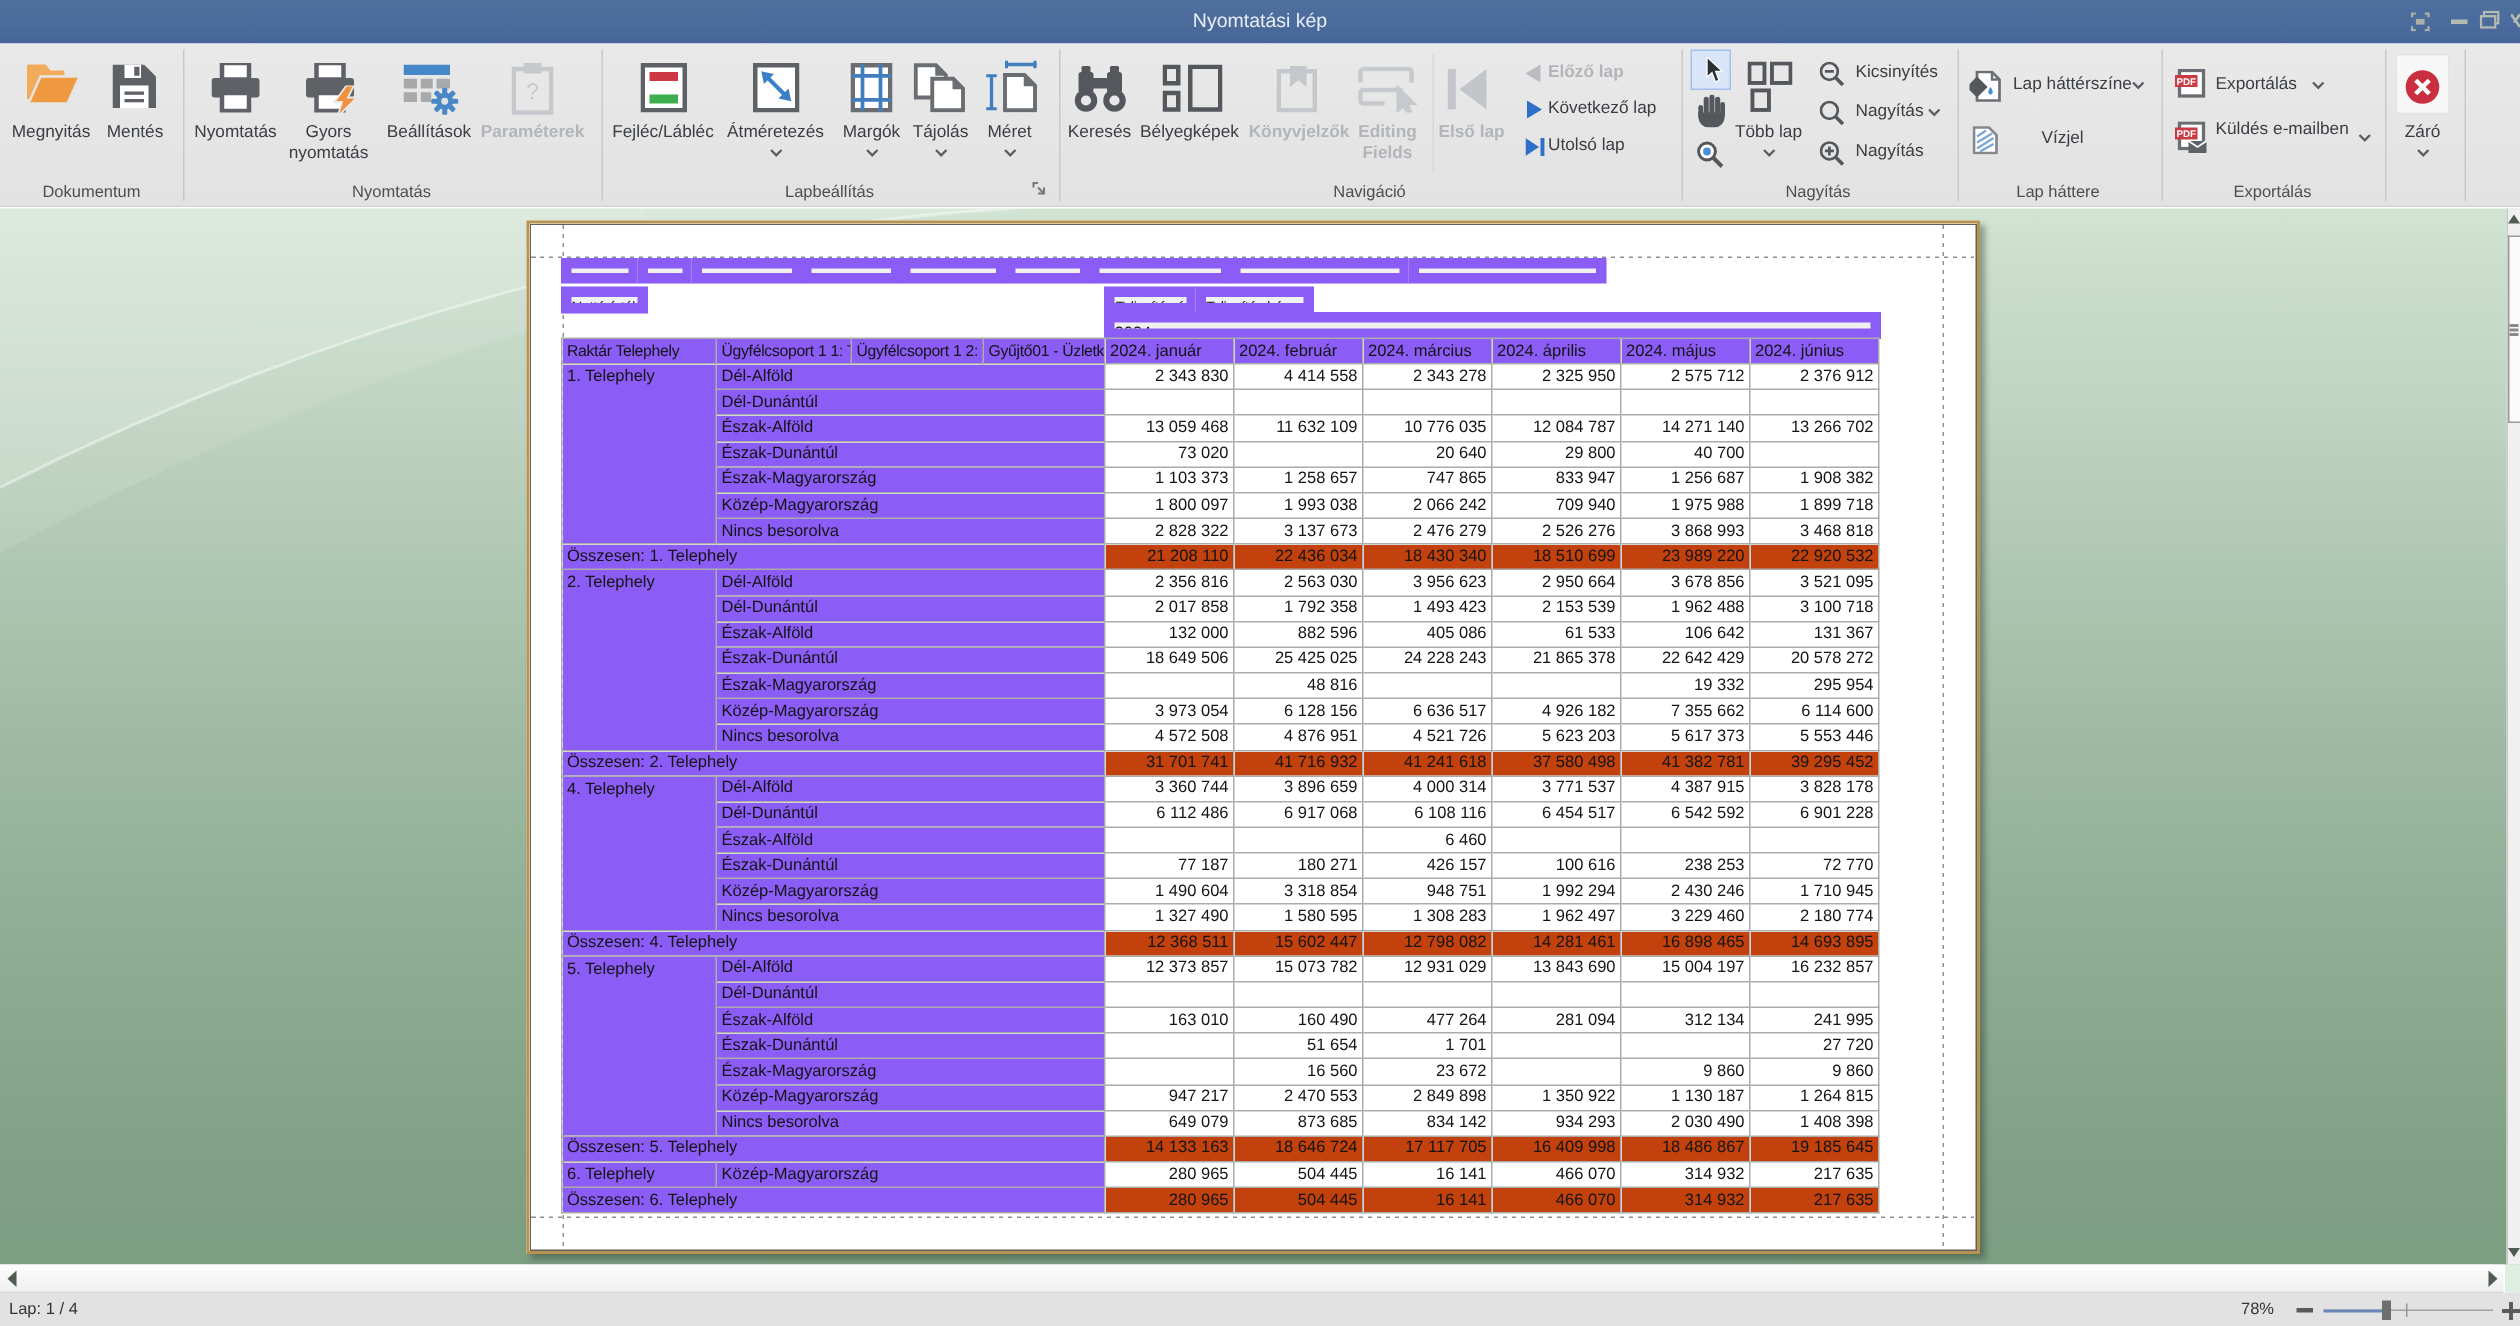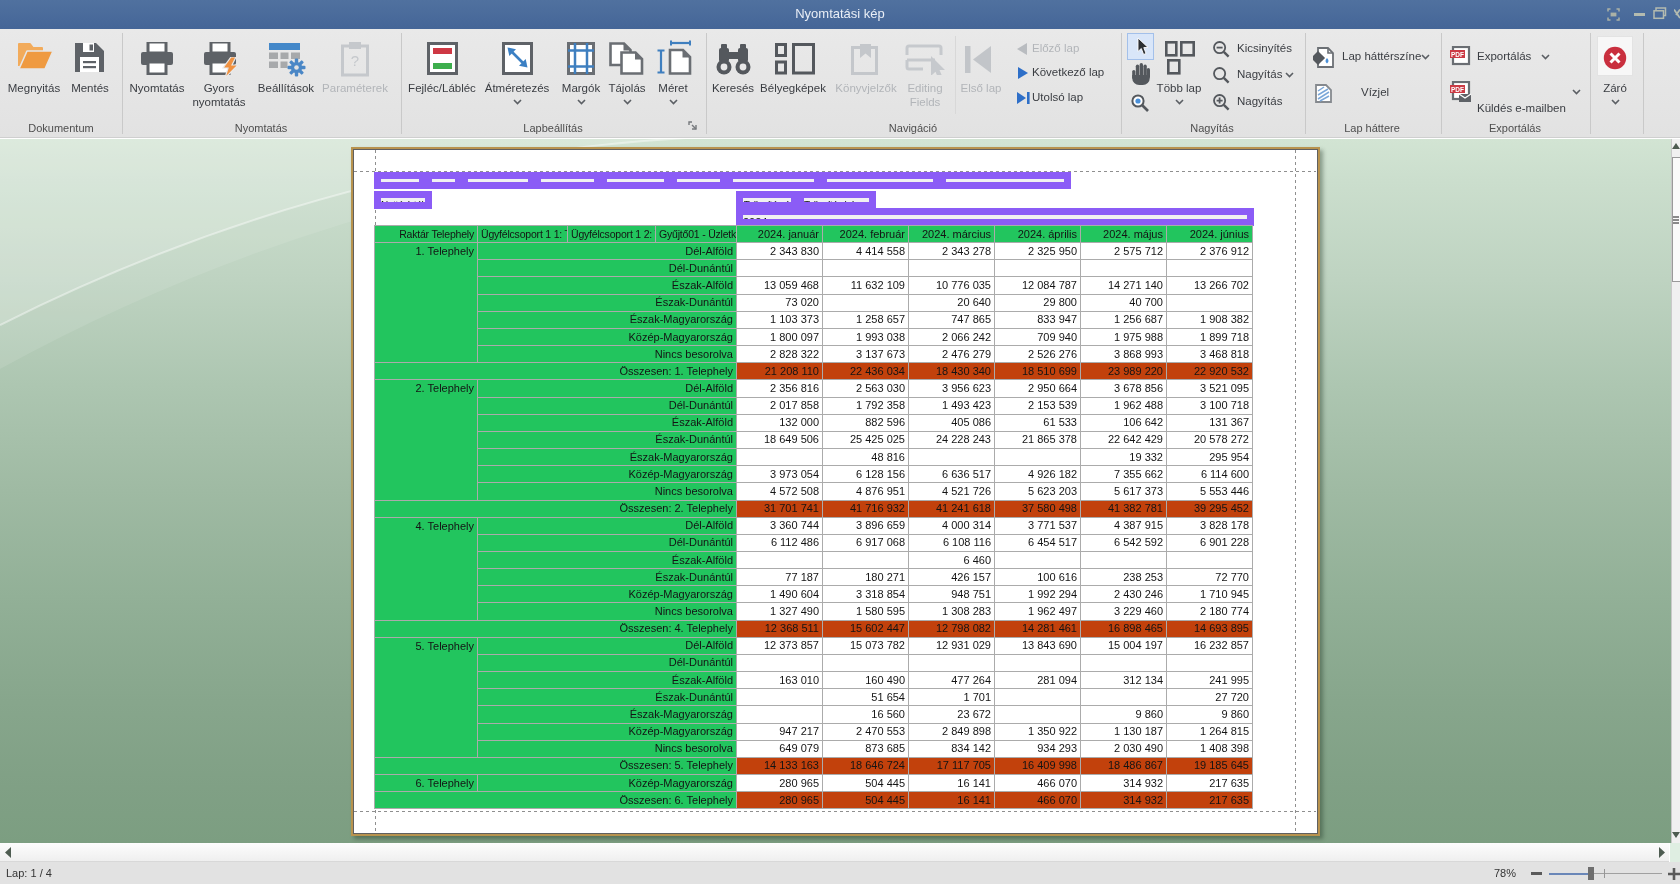--- a/index.html
+++ b/index.html
@@ -10,39 +10,39 @@
 #title{position:absolute;left:0;top:6px;width:1680px;text-align:center;
  font-size:13px;color:#e9eef6;}
 #ribbon{position:absolute;left:0;top:29px;width:1680px;height:109px;
  background:linear-gradient(180deg,#e9e9e9,#e2e2e2);border-bottom:1px solid #cfcfcf;}
 .gsep{position:absolute;top:33px;width:1px;height:101px;background:#c9c9c9;}
 .gsep2{position:absolute;top:36px;width:1px;height:78px;background:#d8d8d8;}
 .gcap{position:absolute;top:122px;height:13px;font-size:11px;color:#4e4e4e;
  text-align:center;white-space:nowrap;}
 .blab{position:absolute;font-size:11.5px;color:#3a3d42;text-align:center;white-space:nowrap;}
 .blab2{position:absolute;font-size:11.5px;color:#3a3d42;white-space:nowrap;}
-.dis{color:#b2b5b9 !important;}
+.dis{color:#b2b5b9 !important;font-weight:bold;}
 #content{position:absolute;left:0;top:139px;width:1680px;height:704px;
  background:
  linear-gradient(180deg,#d2e4d3 0%,#cbdecd 6%,#bed3c1 20%,#adc6b1 35%,#9fbaa3 50%,#92b097 65%,#87a68c 80%,#80a085 92%,#7c9e81 100%);}
 #page{position:absolute;left:351px;top:147px;width:969px;height:689px;background:#fff;
  border:2px solid #b8934e;box-shadow:inset 0 0 0 1px #606060,3px 3px 4px rgba(25,45,30,.38);}
 .dashv{position:absolute;width:1px;
  background:repeating-linear-gradient(to bottom,#8f8f8f 0 3px,rgba(0,0,0,0) 3px 6px);}
 .dashh{position:absolute;height:1px;
  background:repeating-linear-gradient(to right,#8f8f8f 0 3px,rgba(0,0,0,0) 3px 6px);}
 .fc{border:7px solid #8b5cf6;background:#f1f1f1;height:17px;
  font-size:10px;letter-spacing:-0.35px;line-height:15px;padding-left:0;padding-right:2px;
  color:#141414;white-space:nowrap;overflow:hidden;}
 .it{font-style:italic}
 #ptable{border-collapse:collapse;table-layout:fixed;width:879px;
  font-family:"Liberation Sans",sans-serif;font-size:11px;color:#141414;}
 #ptable td{border:1px solid #ababab;padding:0 3px;height:17.16px;
  overflow:hidden;white-space:nowrap;line-height:15px;}
-#ptable td.rh{background:#22c55e;text-align:right;}
+#ptable td.rh{background:#8b5cf6;text-align:left;}
 #ptable td.hd{font-size:10.5px;letter-spacing:-0.2px;}
 #ptable td.top{vertical-align:top;padding-top:1px;}
 #ptable td.num{background:#fff;text-align:right;}
 #ptable tr.sum td.num{background:#c2410c;}
 #hscroll{position:absolute;left:0;top:843px;width:1669px;height:19px;
  background:linear-gradient(180deg,#fdfdfd,#efefef);border-bottom:1px solid #d8d8d8;}
 #vscroll{position:absolute;left:1671px;top:139px;width:9px;height:704px;
  background:#f0f0f0;border-left:1px solid #c9c9c9;}
 #corner{position:absolute;left:1670px;top:843px;width:10px;height:19px;background:#dfeee2;}
 #status{position:absolute;left:0;top:862px;width:1680px;height:22px;background:#e2e2e2;
@@ -344,21 +344,21 @@
 <svg class="abs" style="left:1541px;top:54px" width="9" height="6" viewBox="0 0 9 6">
     <path d="M1 1 L4.5 4.5 L8 1" stroke="#5b5f64" stroke-width="1.6" fill="none"></path>
   </svg>
 <svg class="abs" style="left:1450px;top:81px" width="22" height="22" viewBox="0 0 22 22">
     <rect x="3" y="1" width="16" height="17" fill="#fff" stroke="#6a6e73" stroke-width="2.2"></rect>
     <rect x="0" y="4" width="15" height="8" fill="#cc3b45"></rect>
     <text x="7.5" y="10.5" font-size="6.5" font-weight="bold" font-family="Liberation Sans" fill="#fff" text-anchor="middle">PDF</text>
     <rect x="9" y="13" width="12" height="8" fill="#5e6267"></rect>
     <path d="M9 13 l6 4 6-4" stroke="#fff" stroke-width="1.2" fill="none"></path>
   </svg>
-<div class="blab2" style="left:1477px;top:102px">Küldés e-mailben</div>
+<div class="blab2" style="left:1477px;top:80px">Küldés e-mailben</div>
 <svg class="abs" style="left:1572px;top:89px" width="9" height="6" viewBox="0 0 9 6">
     <path d="M1 1 L4.5 4.5 L8 1" stroke="#5b5f64" stroke-width="1.6" fill="none"></path>
   </svg>
 <div class="abs" style="left:1597px;top:36px;width:36px;height:40px;
 background:#f7f7f7;border:1px solid #e3e3e3"></div>
 <svg class="abs" style="left:1603px;top:46px" width="24" height="24" viewBox="0 0 24 24">
 <circle cx="12" cy="12" r="11.2" fill="#c92f3e"></circle>
 <path d="M7.5 7.5 L16.5 16.5 M16.5 7.5 L7.5 16.5" stroke="#fff" stroke-width="3"></path>
   </svg>
 <div class="blab" style="left:1560px;top:82px;width:110px">Záró</div>

